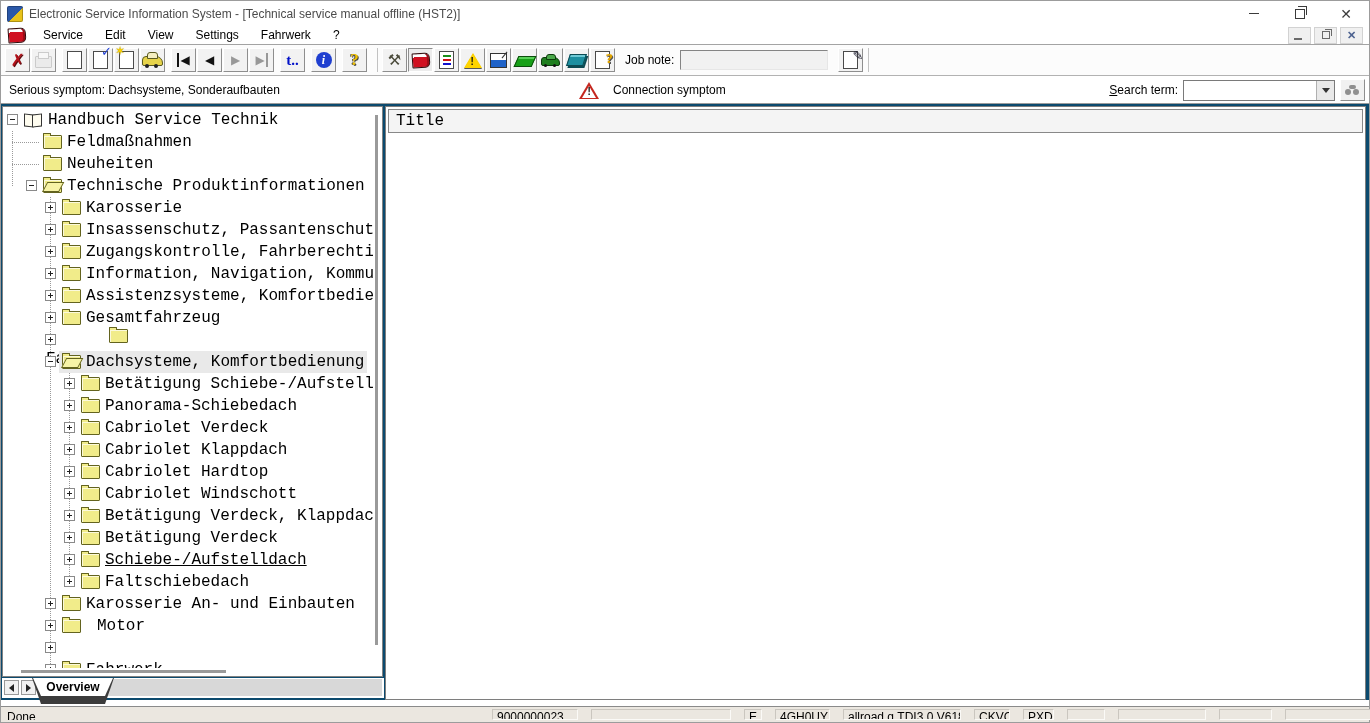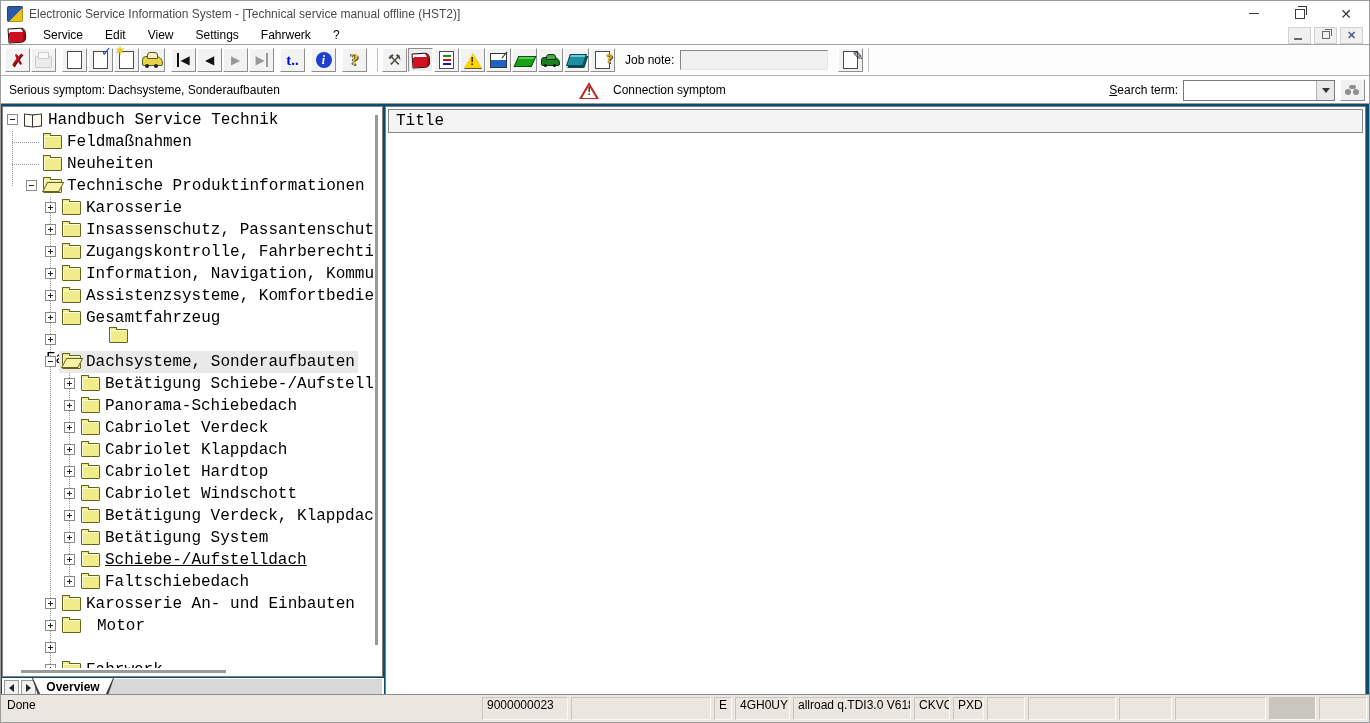--- a/index.html
+++ b/index.html
@@ -117,21 +117,21 @@
   .arr-l{width:0;height:0;border-top:4px solid transparent;border-bottom:4px solid transparent;border-right:5px solid #222;}
   .arr-r{width:0;height:0;border-top:4px solid transparent;border-bottom:4px solid transparent;border-left:5px solid #222;}
   .tab-filler{position:absolute;left:103px;right:2px;top:1px;height:17px;background:#d8d8d8;clip-path:polygon(9px 0,100% 0,100% 100%,0 100%);}
   .sheet-tab{position:absolute;left:30px;top:0;width:82px;height:26px;clip-path:polygon(0 0,100% 0,calc(100% - 9px) 100%,9px 100%);background:#3c3c3c;}
   .sheet-tab-inner{position:absolute;left:1px;top:0;width:80px;height:18px;clip-path:polygon(0 0,100% 0,calc(100% - 8px) 100%,8px 100%);background:#fff;display:flex;align-items:center;justify-content:center;font-weight:bold;font-size:12px;}
   
   .right-panel{position:absolute;left:384px;top:2px;width:981px;height:594px;border:1px solid #7e7e7e;background:#fff;box-sizing:border-box;padding:2px;}
   .title-header{height:24px;border:1px solid #888;background:#f4f4f4;font-family:"Liberation Mono","DejaVu Sans Mono",monospace;font-size:16px;line-height:23px;padding-left:7px;box-sizing:border-box;}
   .content-body{position:absolute;left:2px;right:2px;top:26px;bottom:2px;background:#fff;}
   
-  .statusbar{position:absolute;left:1px;right:1px;bottom:1px;height:28px;background:#ebe7e0;border-top:1px solid #8a8a8a;display:flex;align-items:stretch;gap:3px;padding:2px 2px 2px 0;box-sizing:border-box;}
+  .statusbar{position:absolute;left:1px;right:1px;bottom:1px;height:16px;background:#ebe7e0;border-top:1px solid #8a8a8a;display:flex;align-items:stretch;gap:13px;padding:2px 2px 2px 0;box-sizing:border-box;}
   .scell{background:#ebe7e0;border:1px solid;border-color:#cac6bf #fbfaf7 #fbfaf7 #cac6bf;line-height:15px;padding:0 4px;white-space:nowrap;overflow:hidden;box-sizing:border-box;flex:none;}
   .scell.first{border:none;padding-left:6px;line-height:17px;}
   .scell.dark{background:#c9c5bf;}
   .scell.flexfill{flex:1;}
 </style>
 </head>
 <body>
 
 <div class="window">
 
@@ -366,21 +366,21 @@
             <span class="exp plus" style="left: 42px;"></span>
             <span class="row-content" style="left: 40px; flex-direction: column;">
               <span class="ico-folder"></span>
               <span class="tree-label">Fahrzeugservice</span>
             </span>
           </div>
           <div class="tree-row selected" style="top: 244px;">
             <span class="exp minus" style="left: 42px;"></span>
             <span class="row-content" style="left: 56px;">
               <span class="ico-folder-open"></span>
-              <span class="tree-label">Dachsysteme, Sonderaufbauten</span>
+              <span class="tree-label">Dachsysteme, Komfortbedienung</span>
             </span>
           </div>
           <div class="tree-row" style="top: 266px;">
             <span class="exp plus" style="left: 61px;"></span>
             <span class="row-content" style="left: 75px;">
               <span class="ico-folder"></span>
               <span class="tree-label">Betätigung Schiebe-/Aufstelldach</span>
             </span>
           </div>
           <div class="tree-row" style="top: 288px;">
@@ -422,21 +422,21 @@
             <span class="exp plus" style="left: 61px;"></span>
             <span class="row-content" style="left: 75px;">
               <span class="ico-folder"></span>
               <span class="tree-label">Betätigung Verdeck, Klappdach</span>
             </span>
           </div>
           <div class="tree-row" style="top: 420px;">
             <span class="exp plus" style="left: 61px;"></span>
             <span class="row-content" style="left: 75px;">
               <span class="ico-folder"></span>
-              <span class="tree-label">Betätigung System</span>
+              <span class="tree-label">Betätigung Verdeck</span>
             </span>
           </div>
           <div class="tree-row" style="top: 442px;">
             <span class="exp plus" style="left: 61px;"></span>
             <span class="row-content" style="left: 75px; text-decoration: underline;">
               <span class="ico-folder"></span>
               <span class="tree-label">Schiebe-/Aufstelldach</span>
             </span>
           </div>
           <div class="tree-row" style="top: 464px;">

